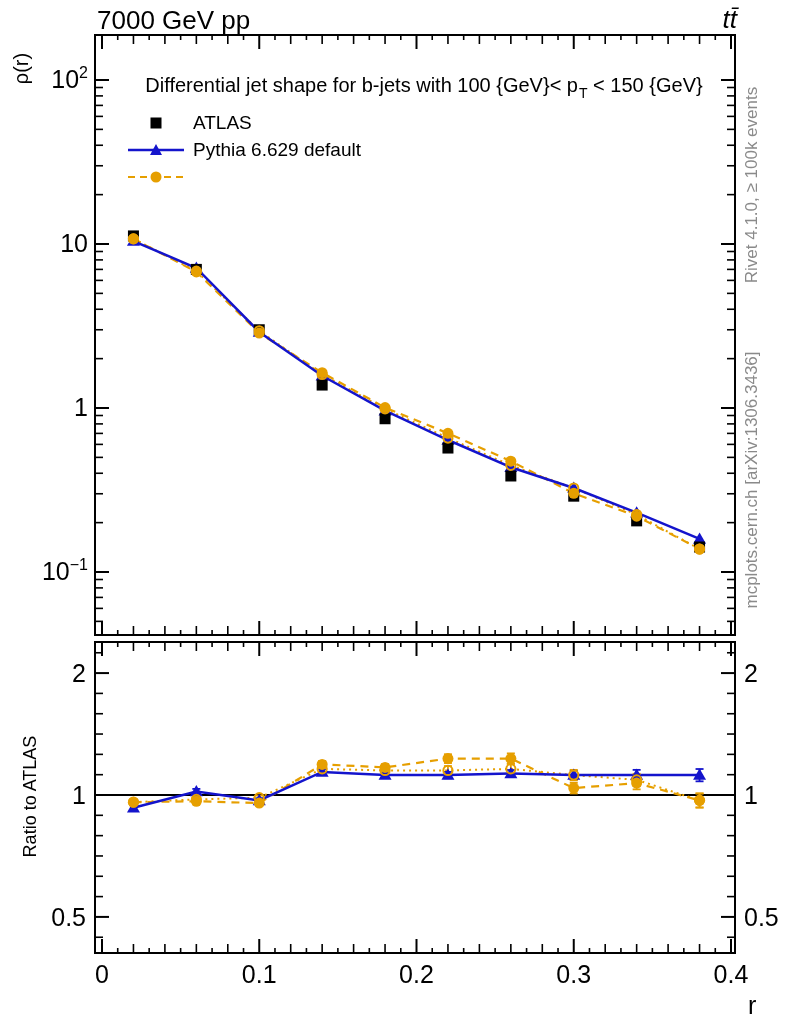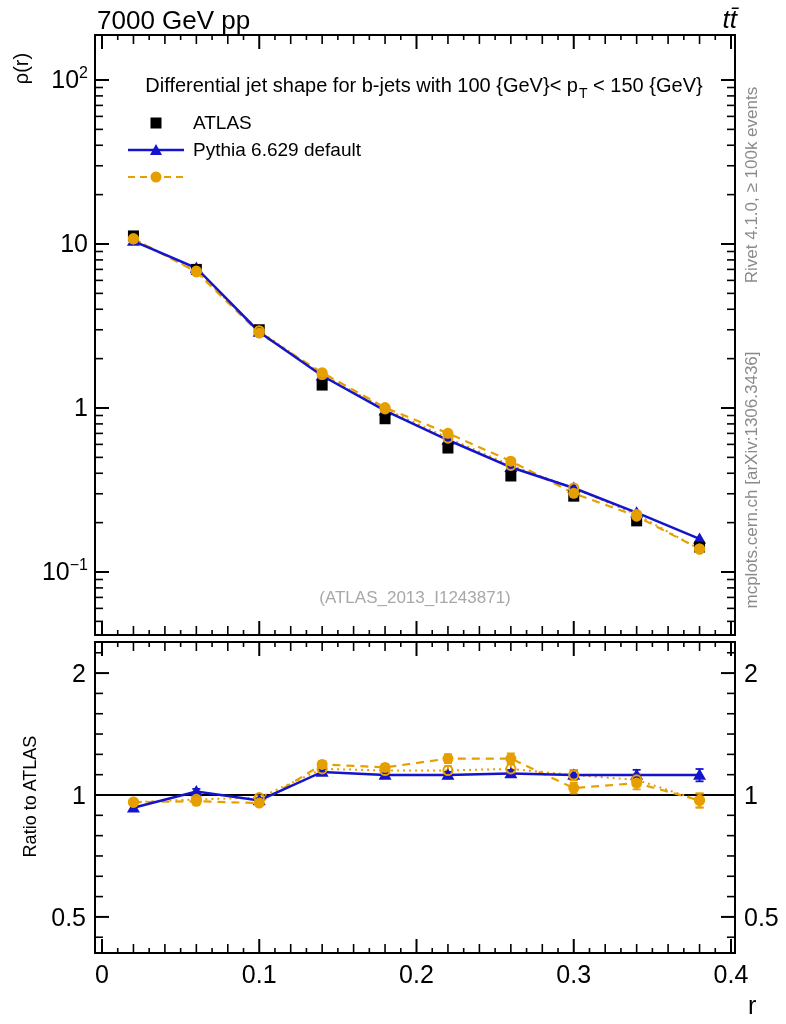--- a/index.html
+++ b/index.html
@@ -538,21 +538,20 @@
       <span class="legend-label">Pythia 6.629 default</span>
     </div>
     <div class="legend-row">
       <svg width="56" height="16">
         <line x1="0" y1="8" x2="56" y2="8" stroke="#e69f00" stroke-width="2.2" stroke-dasharray="7,5"></line>
         <circle cx="28" cy="8" r="5.5" fill="#e69f00"></circle>
       </svg>
     </div>
   </div>
 
-  <div class="abs watermark">(ATLAS_2013_I1243871)</div>
 
   <div class="abs rot side-text side-top">Rivet 4.1.0, ≥ 100k events</div>
 
   <div class="abs rot side-text side-bottom">mcplots.cern.ch [arXiv:1306.3436]</div>
 
   <div class="abs rot ylabel-ratio">Ratio to ATLAS</div>
 
   <div class="abs xlab">r</div>
 
 </div>

